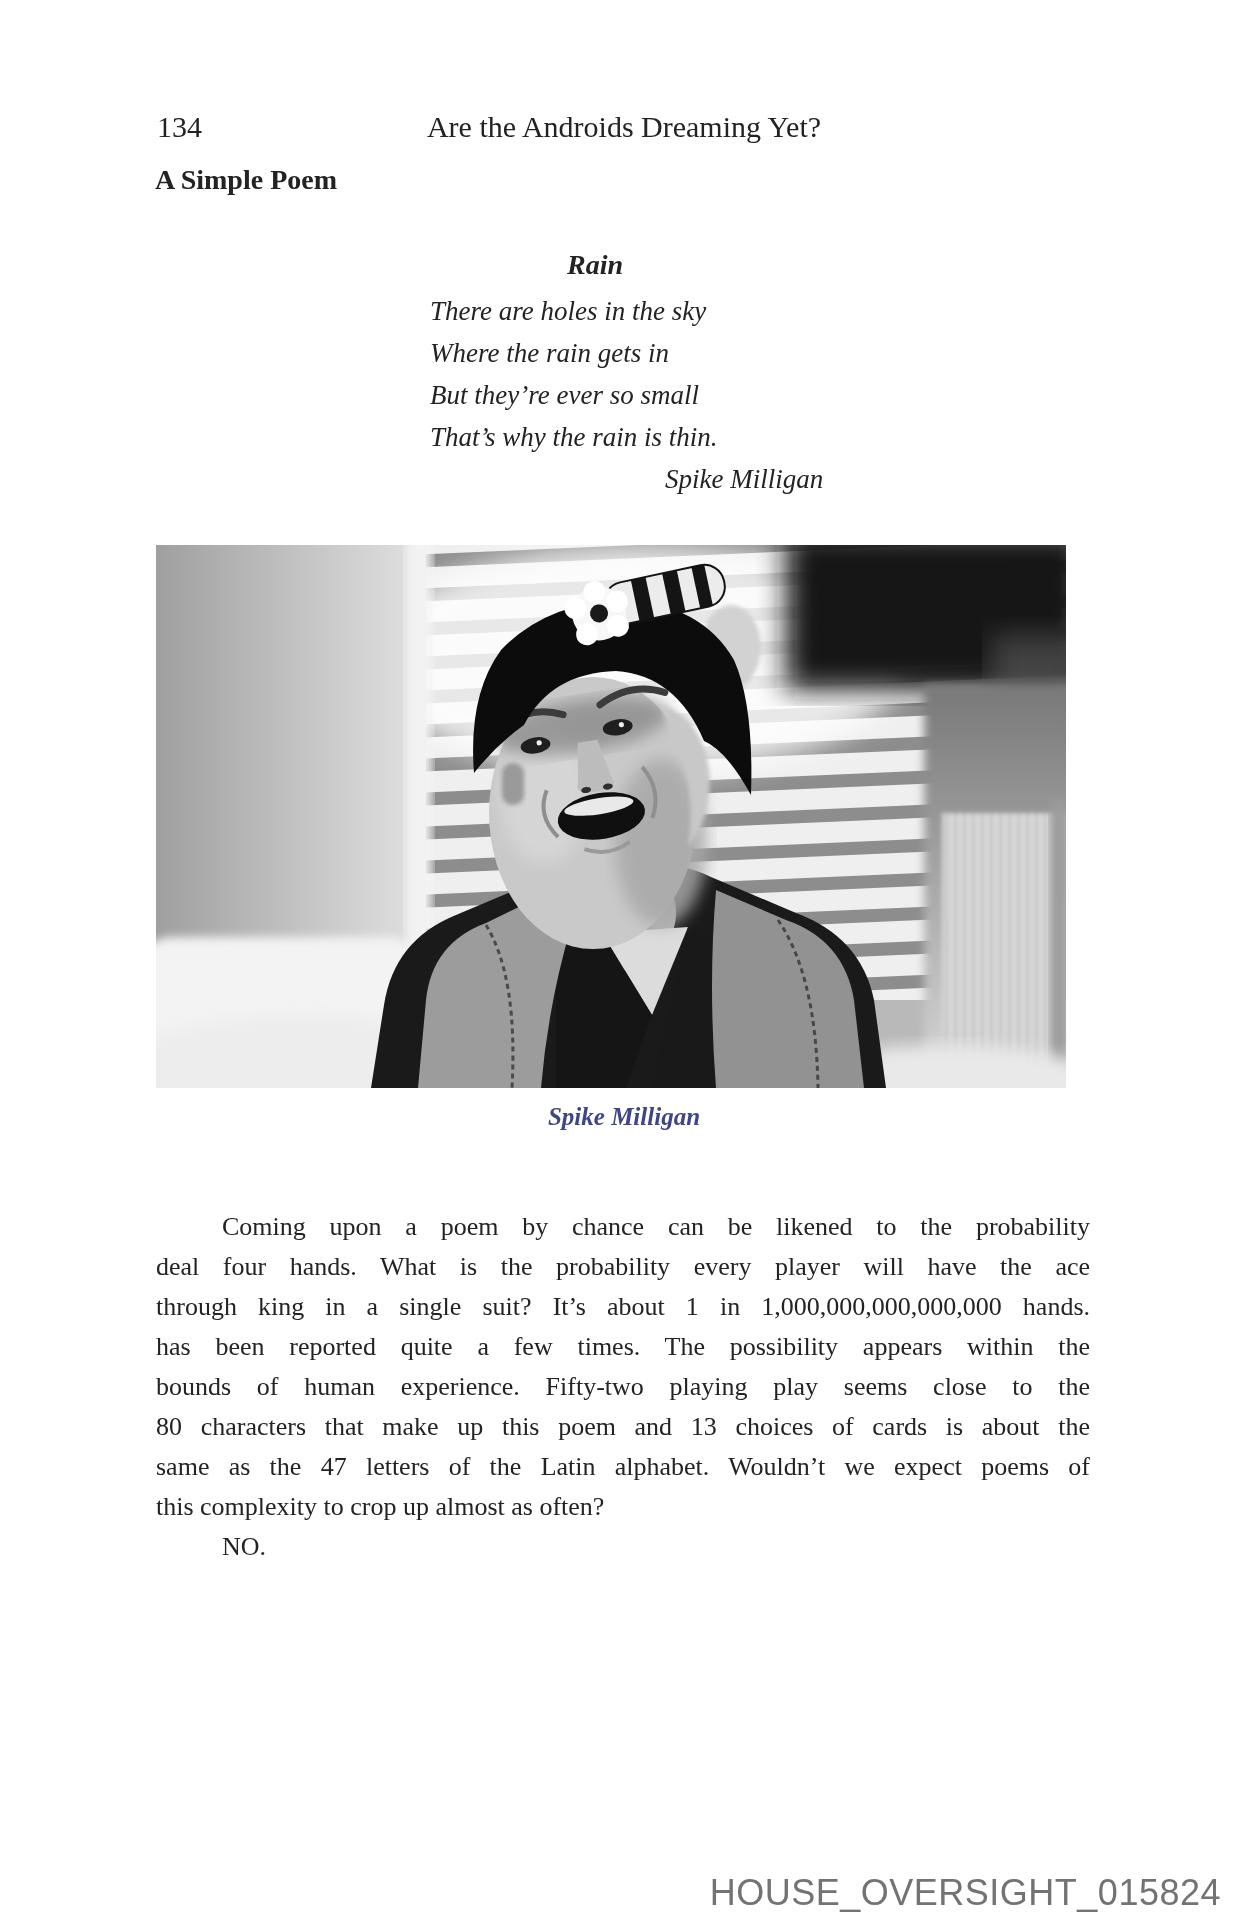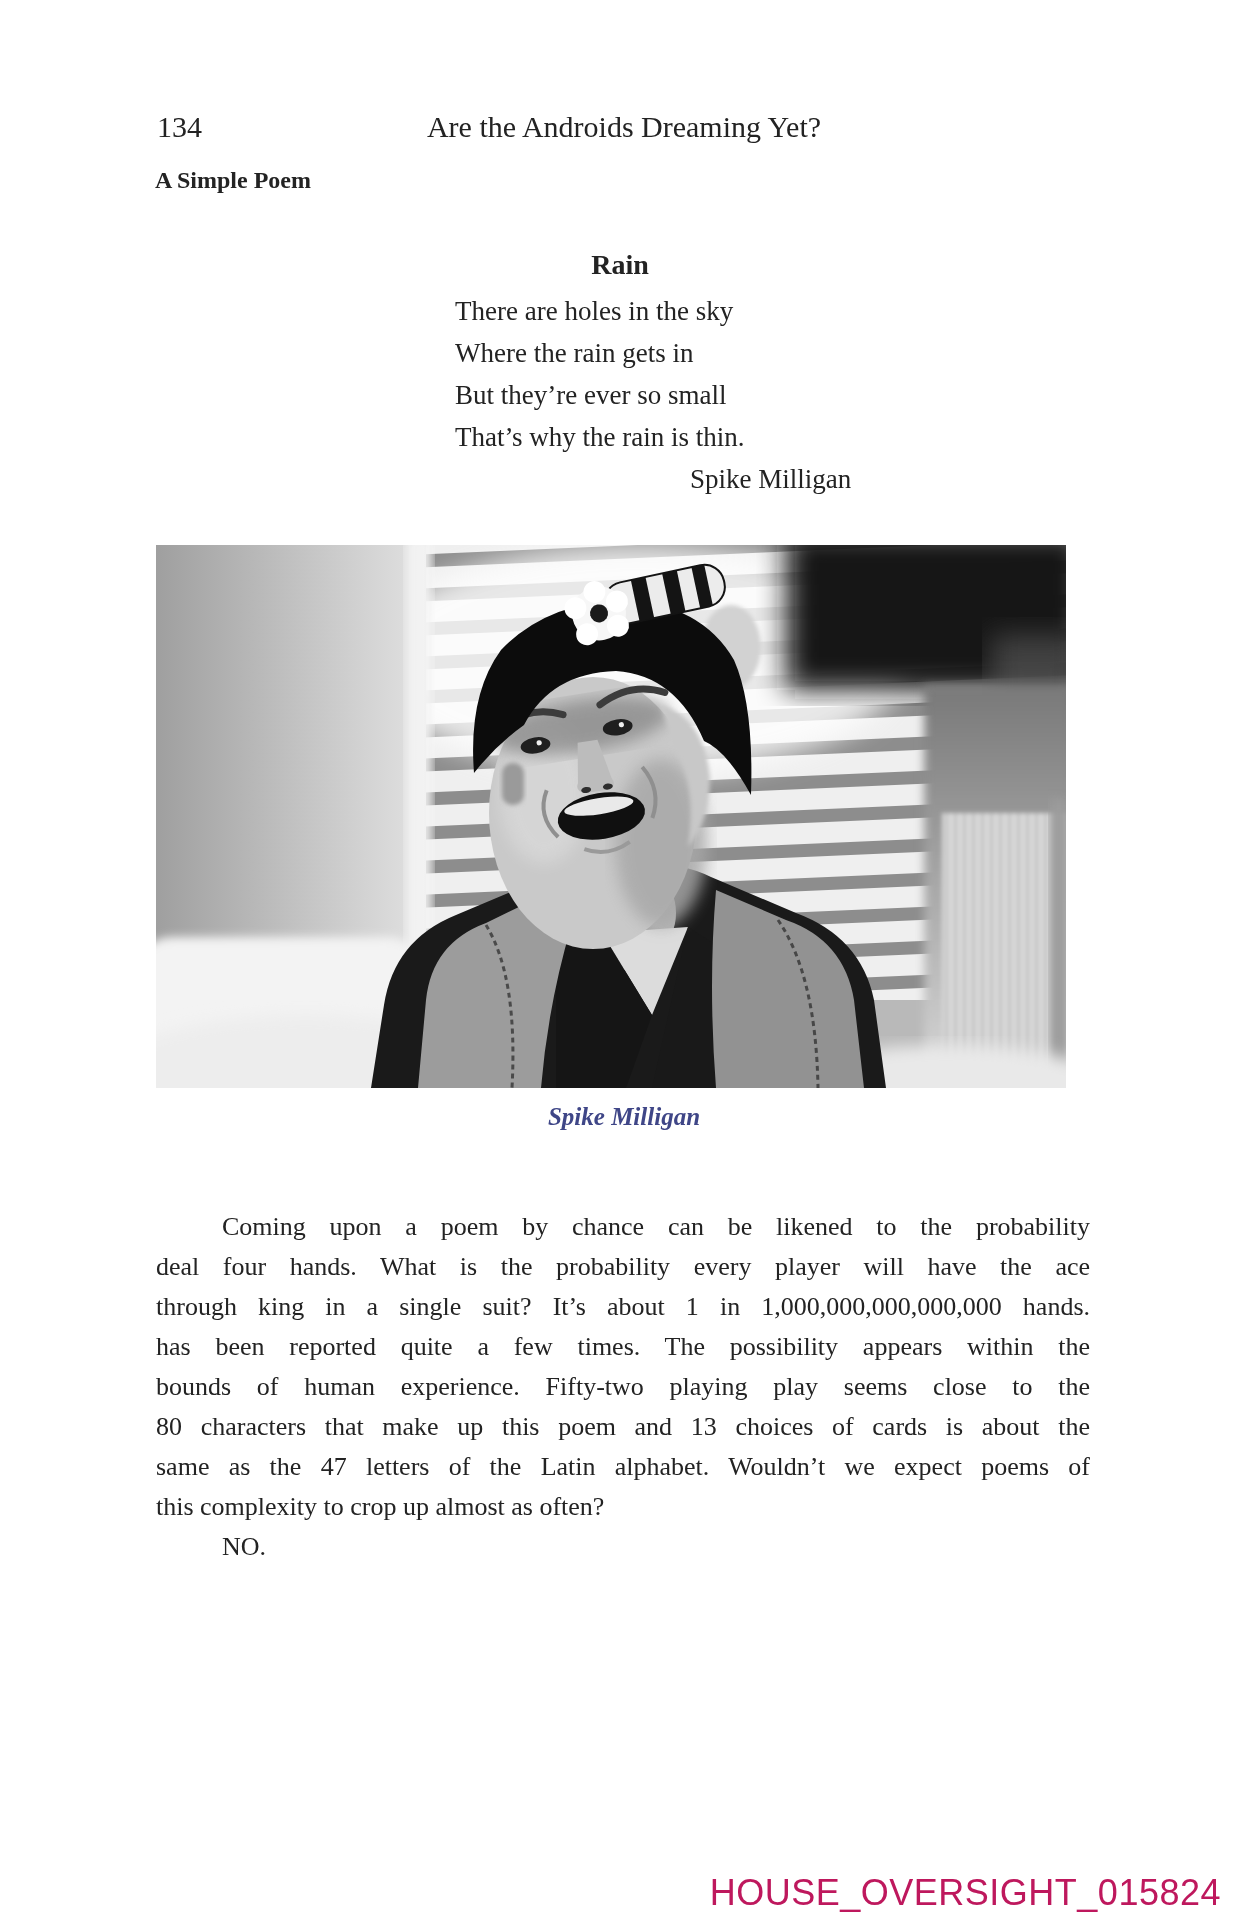--- a/index.html
+++ b/index.html
@@ -7,44 +7,44 @@
     position:relative;width:1248px;height:1920px;margin:0 auto;
     background:#ffffff;overflow:hidden;
     font-family:"Liberation Serif","DejaVu Serif",serif;
     color:#232323;
   }
   
   .running-header{position:absolute;top:110px;left:0;width:100%;height:34px;font-size:30px;line-height:34px;}
   .page-number{position:absolute;left:157px;top:0;}
   .header-title{position:absolute;left:0;top:0;width:100%;text-align:center;}
   
-  .section-heading{position:absolute;top:156px;left:155px;font-size:24px;font-weight:bold;line-height:48px;}
+  .section-heading{position:absolute;top:156px;left:155px;font-size:28px;font-weight:bold;line-height:48px;}
   
-  .poem{position:absolute;top:244px;left:455px;width:430px;font-size:27px;line-height:42px;}
+  .poem{position:absolute;top:244px;left:430px;width:430px;font-size:27px;line-height:42px;font-style:italic;}
   .poem-title{font-weight:bold;font-size:28px;width:330px;text-align:center;margin-bottom:4px;}
   .poem-line{white-space:nowrap;}
   .poem-attribution{margin-left:235px;white-space:nowrap;}
   
   .photo-figure{position:absolute;top:545px;left:156px;width:910px;height:543px;background:#bdbdbd;}
   .photo-figure svg{display:block;width:910px;height:543px;}
   .photo-caption{
     position:absolute;top:1100px;left:0;width:100%;text-align:center;
     font-size:25px;font-weight:bold;font-style:italic;color:#3f4687;line-height:34px;
   }
   
   .body-text{position:absolute;top:1207px;left:156px;width:934px;font-size:26px;line-height:40px;}
   .bline{text-align:justify;text-align-last:justify;text-justify:inter-word;}
   .bline.first{text-indent:66px;}
   .bline.plain{text-align:left;text-align-last:left;}
   .bline.no-line{text-indent:66px;text-align:left;text-align-last:left;}
   
   .watermark{
     position:absolute;top:1872px;right:27px;
     font-family:"Liberation Sans","DejaVu Sans",sans-serif;
-    font-size:36px;color:#be185d;letter-spacing:0.5px;
+    font-size:36px;color:#737373;letter-spacing:0.5px;
   }
 </style>
 </head>
 <body>
 
 <div class="page">
 
   <div class="running-header">
     <span class="page-number">134</span>
     <span class="header-title">Are the Androids Dreaming Yet?</span>

